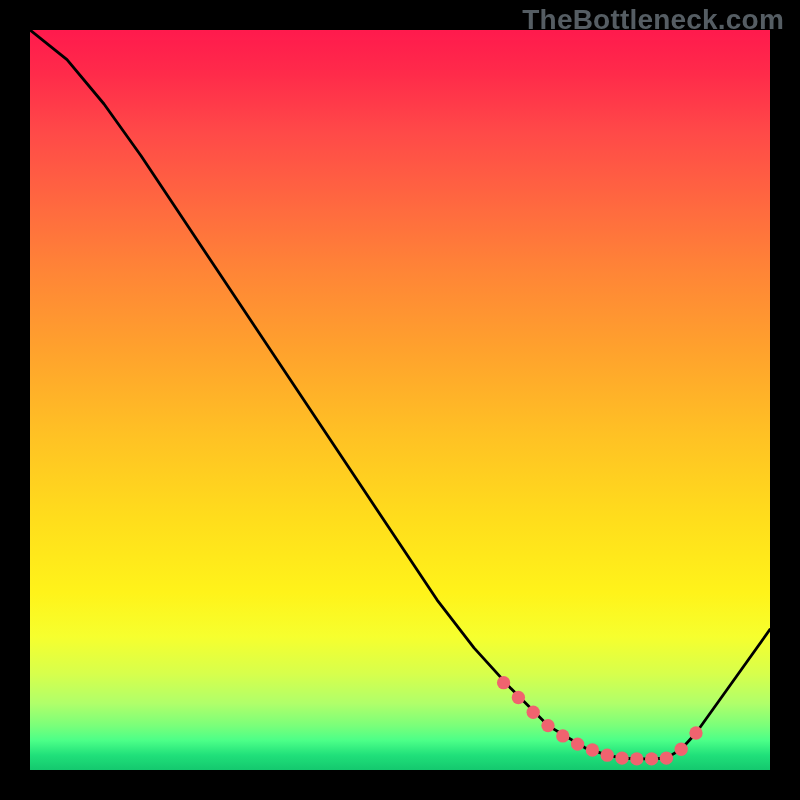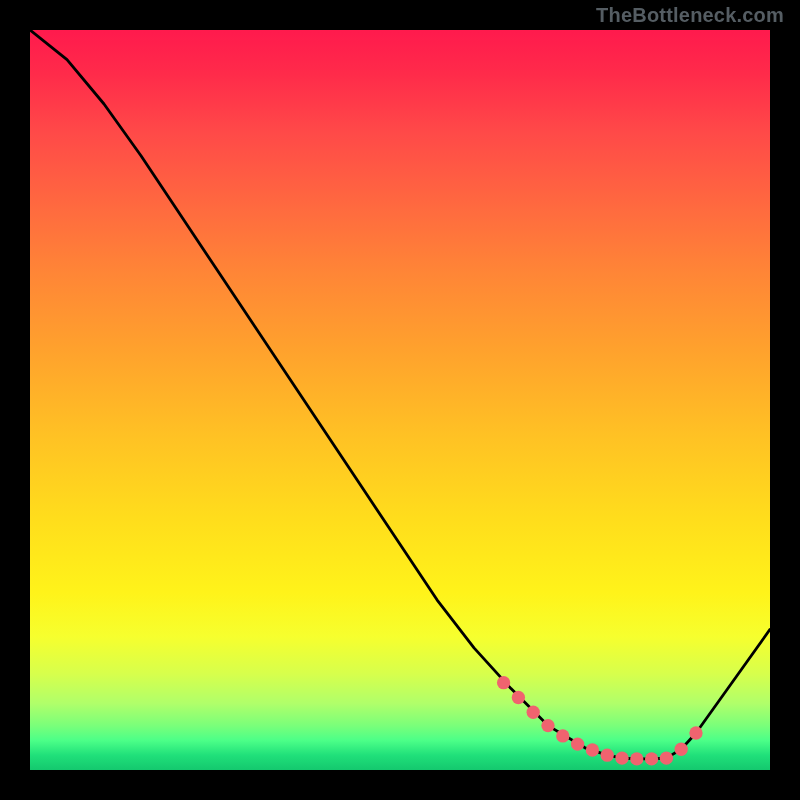--- a/index.html
+++ b/index.html
@@ -40,21 +40,21 @@
       #4cff88 96%,
       #20e07a 98%,
       #14c86e 100%
     );
   }
   .brand {
     position: absolute;
     top: 4px;
     right: 16px;
     font-family: Arial, Helvetica, sans-serif;
-    font-size: 20px;
+    font-size: 28px;
     font-weight: 600;
     color: #555d63;
     letter-spacing: 0.2px;
   }
   svg.plot {
     position: absolute;
     left: 30px;
     top: 30px;
     width: 740px;
     height: 740px;

